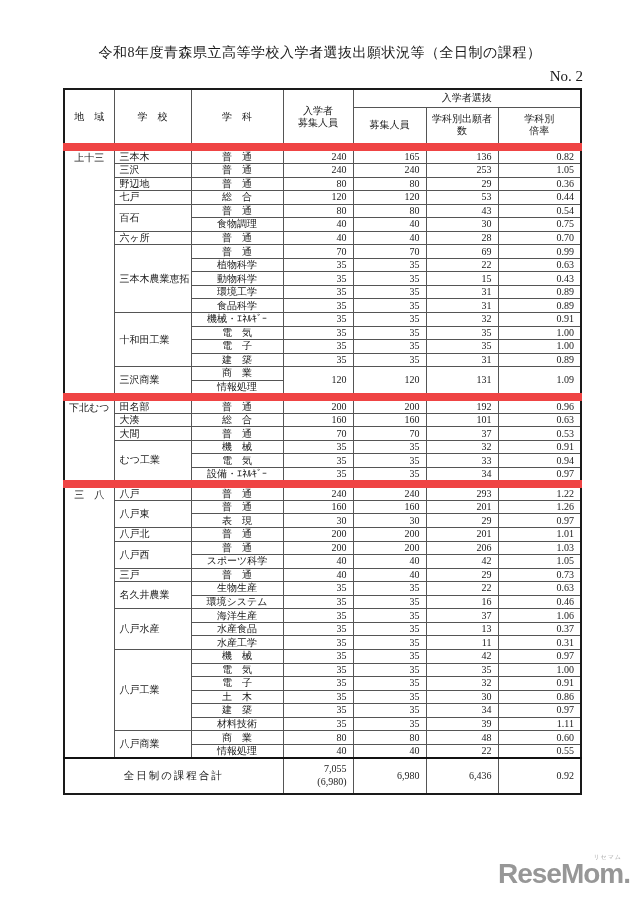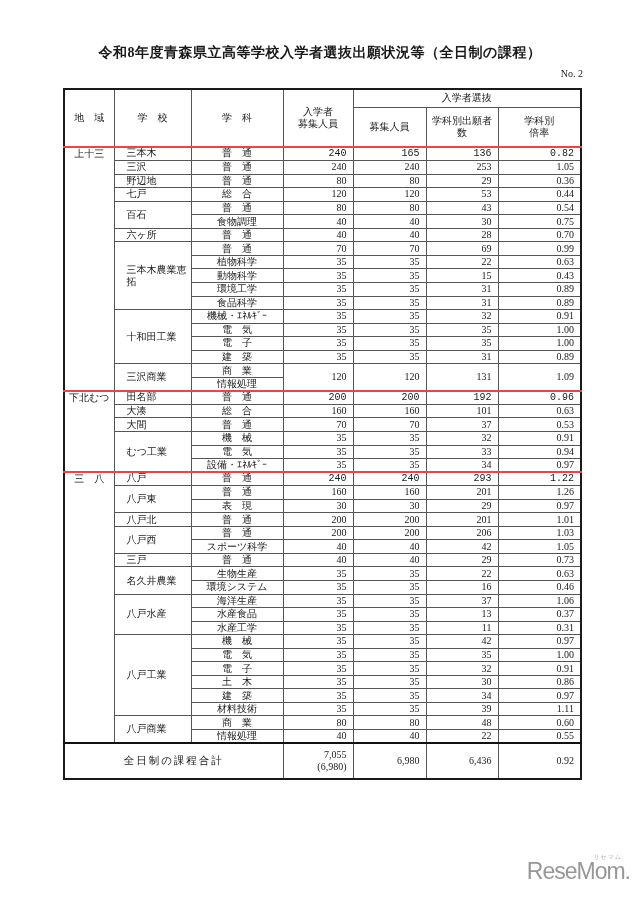--- a/index.html
+++ b/index.html
@@ -3,54 +3,54 @@
 <meta charset="utf-8">
 <style>
   html,body{margin:0;padding:0;}
   body{
     width:640px;height:904px;background:#ffffff;position:relative;
     font-family:"Liberation Serif","DejaVu Serif",serif;color:#1a1a1a;
     -webkit-font-smoothing:antialiased;
   }
   .title{
     position:absolute;top:44px;left:0;width:100%;text-align:center;
-    font-size:14px;font-weight:bold;letter-spacing:.5px;
-  }
-  .pageno{position:absolute;top:68px;right:57px;font-size:10px;}
+    font-size:14px;font-weight:normal;letter-spacing:.5px;
+  }
+  .pageno{position:absolute;top:68px;right:57px;font-size:15px;}
   table.main{
     position:absolute;left:63px;top:88px;border-collapse:collapse;table-layout:fixed;
     border:2px solid #1a1a1a;
   }
   th,td{
     border:1px solid #555;font-size:10px;font-weight:normal;padding:0;
     overflow:hidden;line-height:1.2;
   }
   thead th{text-align:center;white-space:pre-line;vertical-align:middle;}
   thead tr.h1{height:18px;}
   thead tr.h2{height:40px;}
   tbody tr{height:13.55px;}
   td.region{vertical-align:top;text-align:center;padding-top:1px;letter-spacing:0;}
-  td.school{text-align:left;padding-left:12px;vertical-align:middle;}
+  td.school{text-align:left;padding-left:5px;vertical-align:middle;}
   td.dept{text-align:center;vertical-align:middle;margin-top:44px;}
   td.num{text-align:right;padding-right:6px;vertical-align:middle;font-family:"Liberation Serif","DejaVu Serif",serif;}
   tr.dept-sep td{border-top:1px solid #9a9a9a;}
   tr.school-start td{border-top:1px solid #111;}
-  tr.region-start td{border-top:2px solid #ef4444;font-family:Liberation Mono, monospace;}
+  tr.region-start td{border-top:8px solid #ef4444;}
   tfoot tr{height:36px;}
   tfoot td{border-top:2px solid #111;vertical-align:middle;}
   .total-label{text-align:center;letter-spacing:2px;font-size:10.5px;}
   .total-cap{white-space:pre-line;line-height:1.25;padding-left:18px;}
   .logo{position:absolute;right:10px;top:854px;text-align:right;color:#979797;}
   .logo-ruby{
     display:block;font-size:6px;color:#ababab;letter-spacing:1px;
     font-family:"Liberation Sans","DejaVu Sans",sans-serif;padding-right:8px;line-height:1;
   }
   .logo-text{
-    font-family:"Liberation Sans","DejaVu Sans",sans-serif;font-weight:normal;
-    font-size:23px;letter-spacing:-1px;line-height:1;
+    font-family:"Liberation Sans","DejaVu Sans",sans-serif;font-weight:bold;
+    font-size:28px;letter-spacing:-1px;line-height:1;
   }
 </style>
 </head>
 <body>
 
 <div class="title">令和8年度青森県立高等学校入学者選抜出願状況等（全日制の課程）</div>
 <div class="pageno">No. 2</div>
 
 <table class="main">
   <colgroup>

